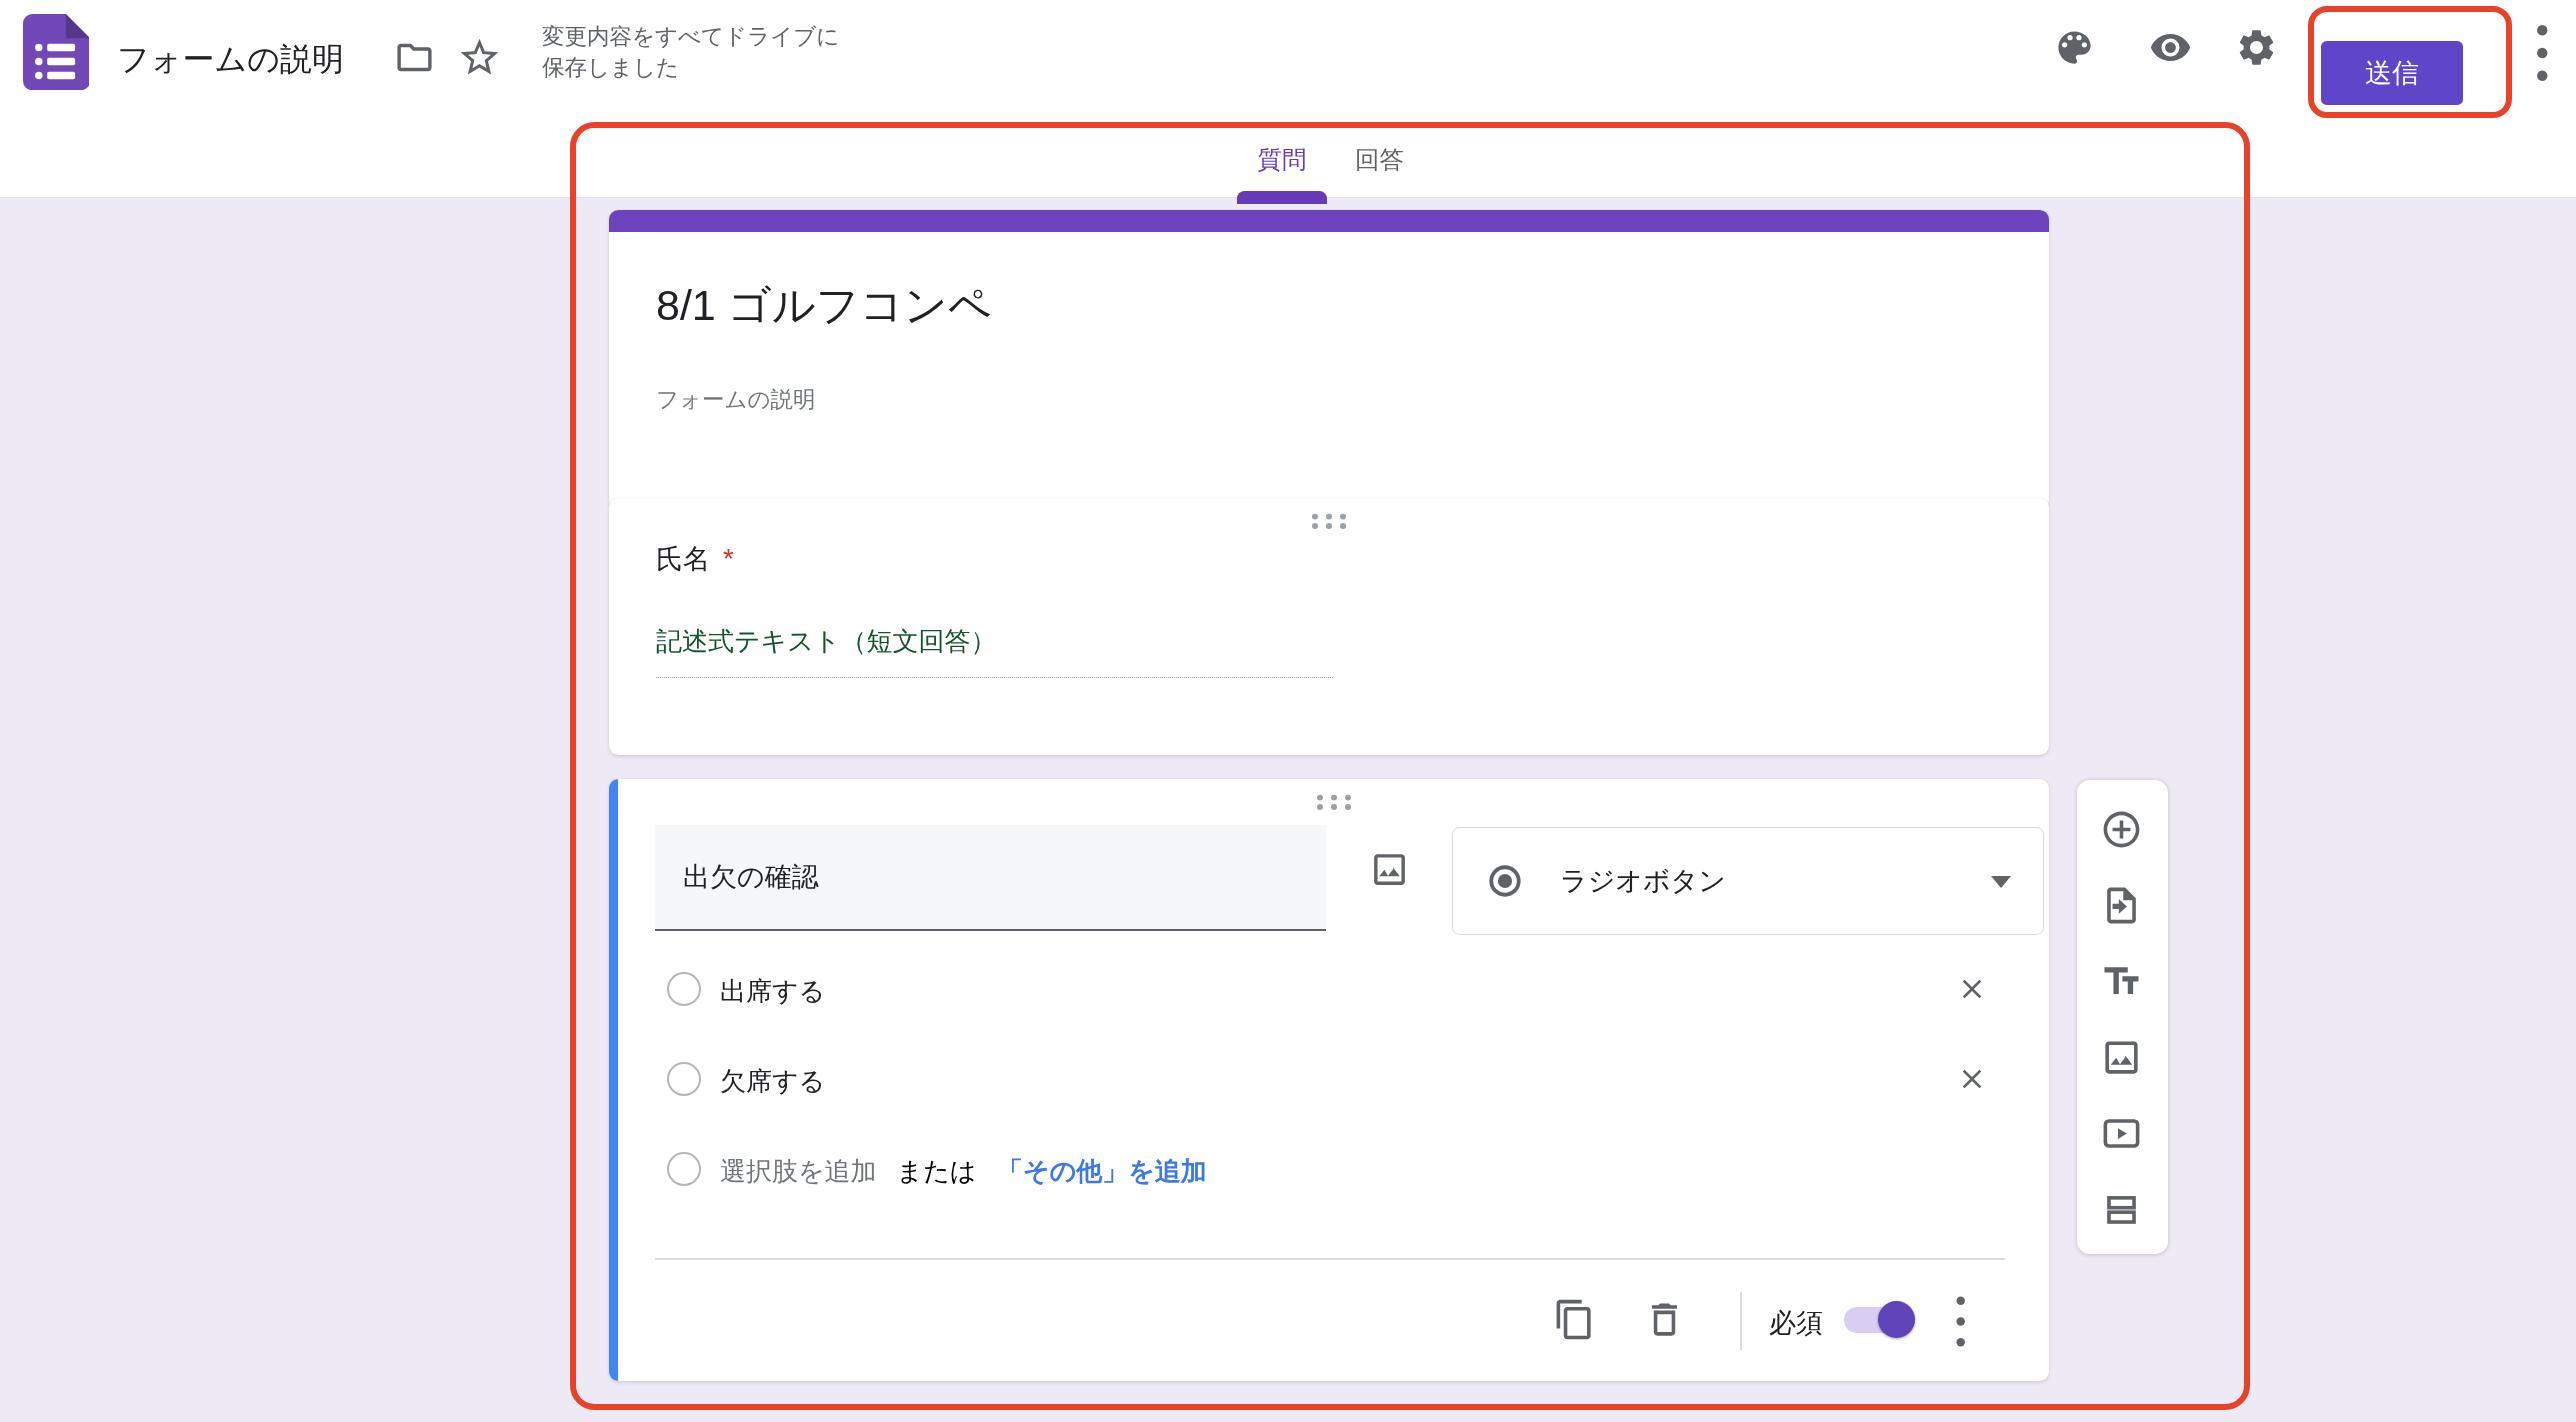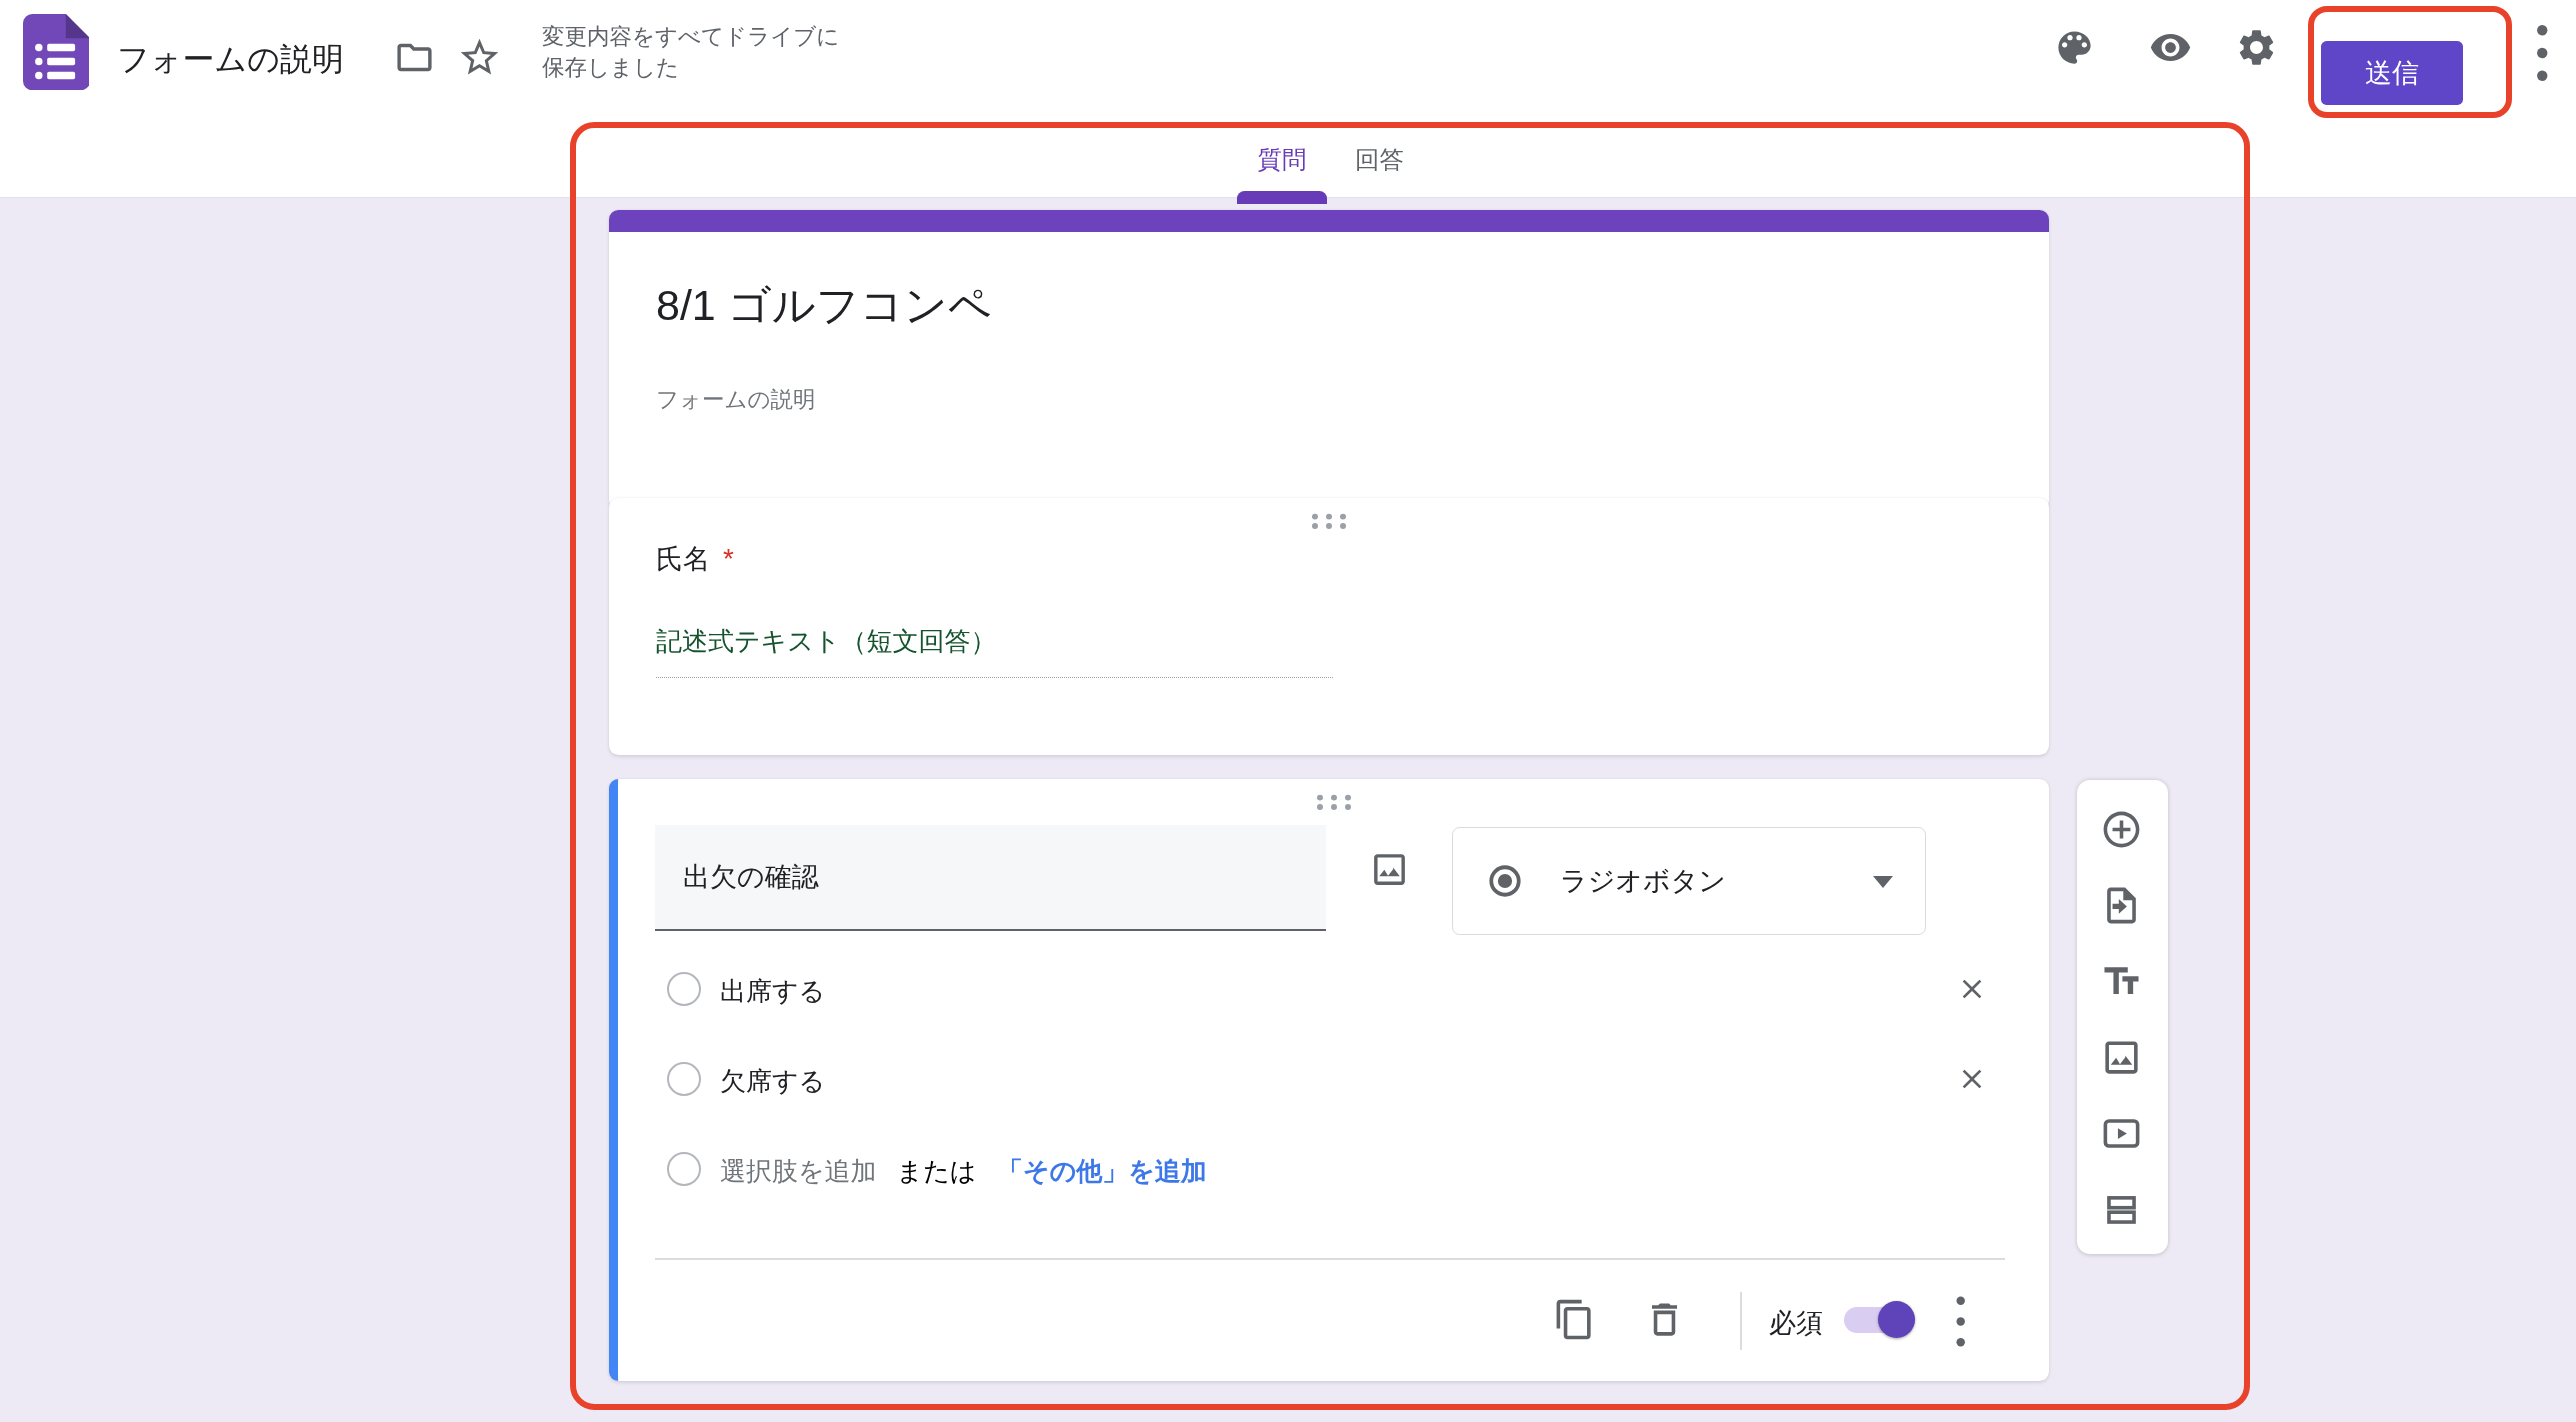--- a/index.html
+++ b/index.html
@@ -39,21 +39,21 @@
   .drag-handle{position:absolute;left:50%;transform:translateX(-50%);top:13px;cursor:grab;}
   .q1-label{position:absolute;left:47px;top:43px;font-size:27px;}
   .req-star{color:#d93025;margin-left:13px;font-size:28px;}
   .q1-ph{position:absolute;left:47px;top:126px;font-size:26px;color:#14532d;}
   .q1-dotted{position:absolute;left:47px;top:150px;width:677px;height:30px;border-bottom:1.9px dotted #9aa0a6;}
 
   .q2-card{top:779px;height:602px;border-left:9.4px solid #4285f4;}
   .q2-title-input{position:absolute;left:37px;top:46px;width:671px;height:106px;background:#f6f7f8;
                   border-bottom:2.8px solid #5f6368;display:flex;align-items:center;padding-left:28px;font-size:27px;cursor:text;}
   .q2-image-btn{position:absolute;left:751px;top:70px;width:41px;height:41px;}
-  .q2-dropdown{position:absolute;left:834px;top:48px;width:474px;height:108px;border:1.9px solid #d7dade;border-radius:7.5px;
+  .q2-dropdown{position:absolute;left:834px;top:48px;width:592px;height:108px;border:1.9px solid #d7dade;border-radius:7.5px;
                background:#fff;display:flex;align-items:center;cursor:pointer;}
   .dd-radio{margin-left:34px;width:36px;height:36px;}
   .dd-label{margin-left:37px;font-size:27px;color:#202124;}
   .dd-caret{position:absolute;right:32px;top:48px;width:0;height:0;border-left:10.3px solid transparent;
             border-right:10.3px solid transparent;border-top:12.2px solid #5f6368;}
   .opt-row{position:absolute;left:12px;width:1387px;height:41px;padding-left:8px;}
   .opt1{top:189px;} .opt2{top:279px;} .opt3{top:369px;}
   .opt-circle{position:absolute;left:37px;top:3.7px;width:34px;height:34px;border:2.8px solid #b3b7bb;border-radius:50%;}
   .opt-label{position:absolute;left:90px;top:5.6px;font-size:26px;color:#202124;cursor:text;}
   .opt-x{position:absolute;left:1326px;top:4.7px;width:32px;height:32px;cursor:pointer;}

